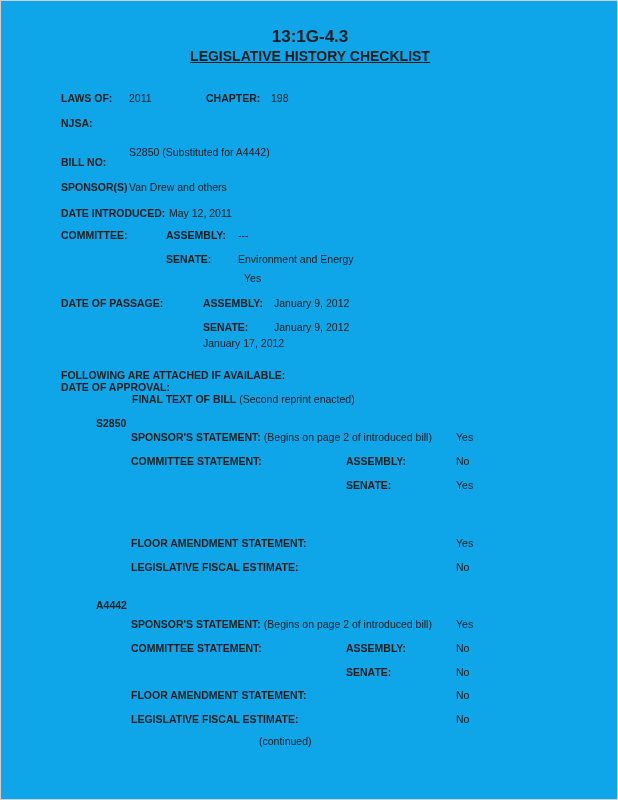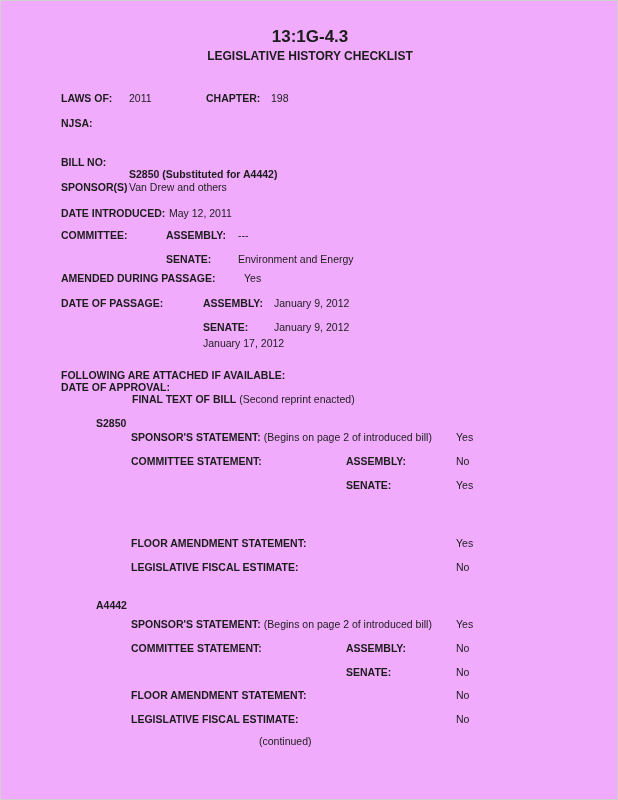--- a/index.html
+++ b/index.html
@@ -1,67 +1,66 @@
 <!DOCTYPE html>
 <html><head>
 <meta charset="utf-8">
 <style>
   html,body{margin:0;padding:0;background:#ffffff;}
   .page{
     position:relative;
     width:618px;height:800px;
     box-sizing:border-box;
-    background:#f0abfc;
+    background:#0ea5e9;
     border:1px solid #d0d0d0;
     font-family:"Liberation Sans", sans-serif;
     color:#1c1c1c;
     overflow:hidden;
   }
   .t{position:absolute;font-size:10.5px;line-height:13px;white-space:nowrap;}
   .b{font-weight:bold;}
   .wrap{white-space:normal;}
   .center{left:0;width:618px;text-align:center;}
   .title{font-size:17px;line-height:19px;}
-  .subtitle{font-size:12px;line-height:14px;}
+  .subtitle{font-size:14px;line-height:14px;text-decoration:underline;}
   .compiled{font-size:10px;line-height:12px;}
   .note{font-weight:normal;}
   .emph{font-weight:bold;font-style:italic;}
 </style>
 </head>
 <body>
 
 <div class="page">
 
   <div class="t b center title" style="top:26px;">13:1G-4.3</div>
   <div class="t b center subtitle" style="top:48px;">LEGISLATIVE HISTORY CHECKLIST</div>
 
   <div class="t b" style="top:91px;left:60px;">LAWS OF:</div>
   <div class="t" style="top:91px;left:128px;">2011</div>
   <div class="t b" style="top:91px;left:205px;">CHAPTER:</div>
   <div class="t" style="top:91px;left:270px;">198</div>
 
   <div class="t b" style="top:116px;left:60px;">NJSA:</div>
 
   <div class="t b" style="top:155px;left:60px;">BILL NO:</div>
-  <div class="t" style="top:167px;left:128px;font-weight:bold;">S2850 (Substituted for A4442)</div>
+  <div class="t" style="top:145px;left:128px;">S2850 (Substituted for A4442)</div>
 
   <div class="t b" style="top:180px;left:60px;">SPONSOR(S)</div>
   <div class="t" style="top:180px;left:128px;">Van Drew and others</div>
 
   <div class="t b" style="top:206px;left:60px;">DATE INTRODUCED:</div>
   <div class="t" style="top:206px;left:168px;">May 12, 2011</div>
 
   <div class="t b" style="top:228px;left:60px;">COMMITTEE:</div>
   <div class="t b" style="top:228px;left:165px;">ASSEMBLY:</div>
   <div class="t" style="top:228px;left:237px;">---</div>
 
   <div class="t b" style="top:252px;left:165px;">SENATE:</div>
   <div class="t" style="top:252px;left:237px;">Environment and Energy</div>
 
-  <div class="t b" style="top:271px;left:60px;">AMENDED DURING PASSAGE:</div>
   <div class="t" style="top:271px;left:243px;">Yes</div>
 
   <div class="t b" style="top:296px;left:60px;">DATE OF PASSAGE:</div>
   <div class="t b" style="top:296px;left:202px;">ASSEMBLY:</div>
   <div class="t" style="top:296px;left:273px;">January 9, 2012</div>
 
   <div class="t b" style="top:320px;left:202px;">SENATE:</div>
   <div class="t" style="top:320px;left:273px;">January 9, 2012</div>
 
   <div class="t b" style="top:344px;left:60px;margin-top:36px;">DATE OF APPROVAL:</div>

